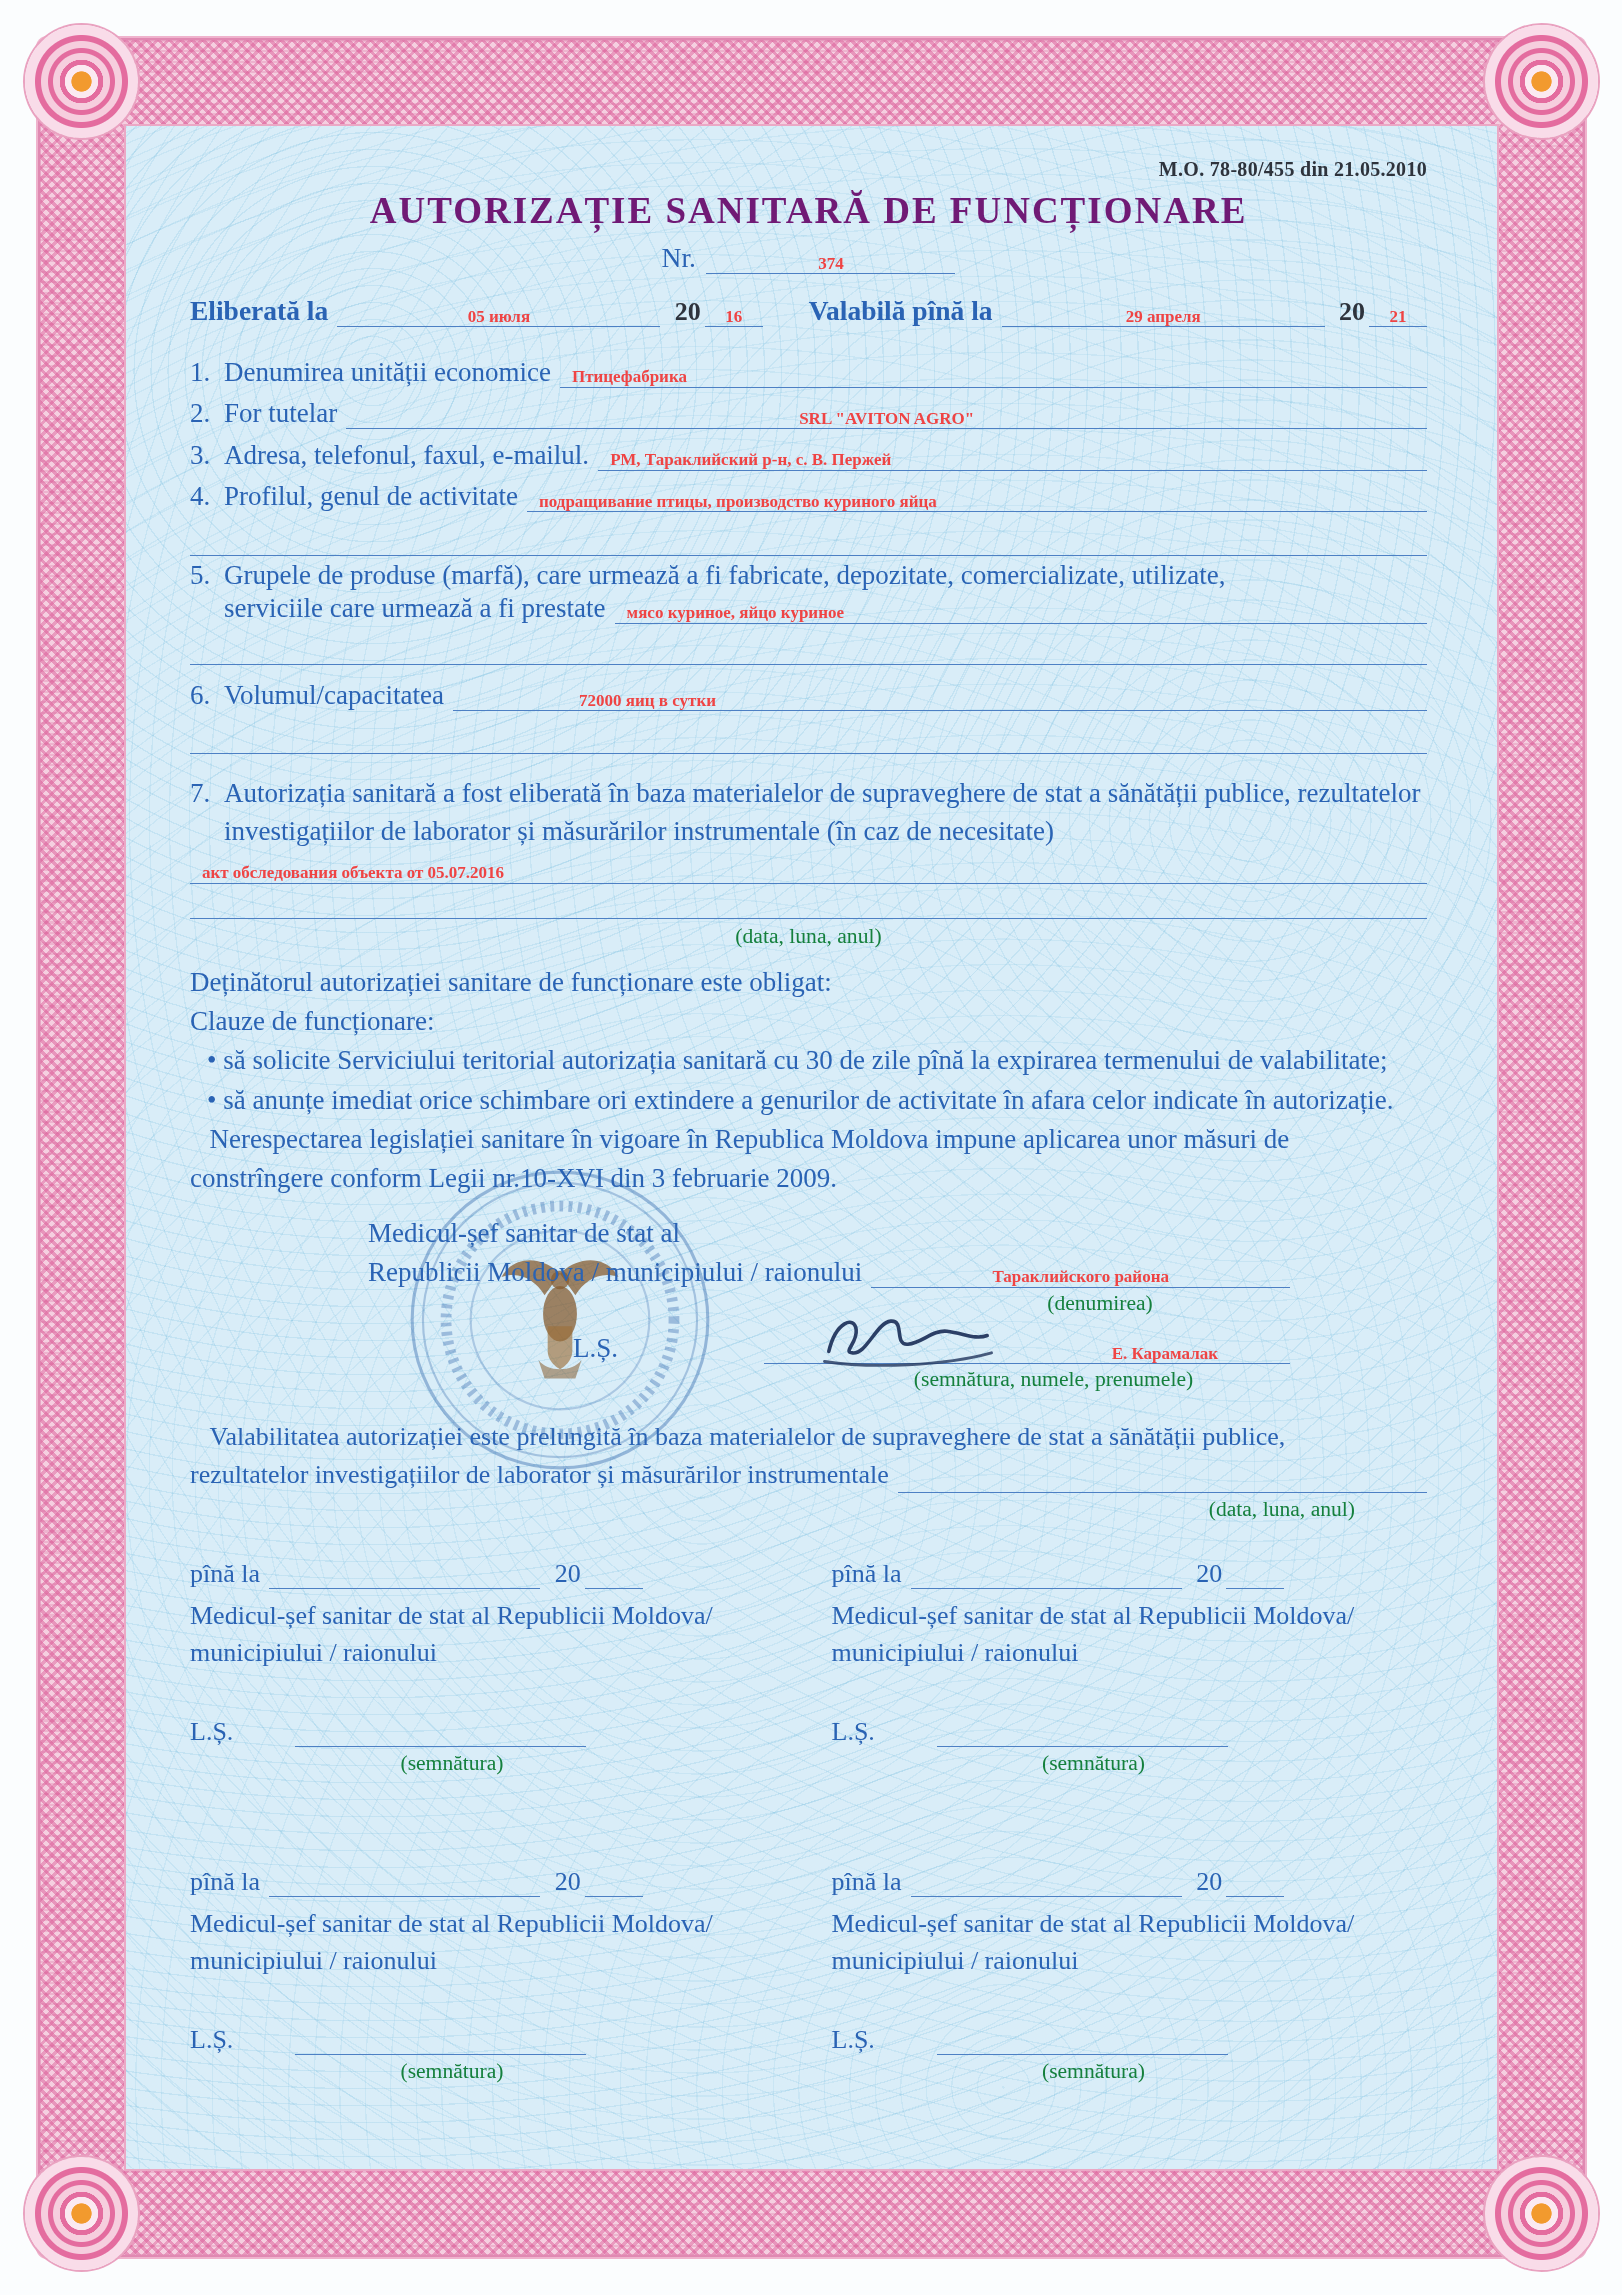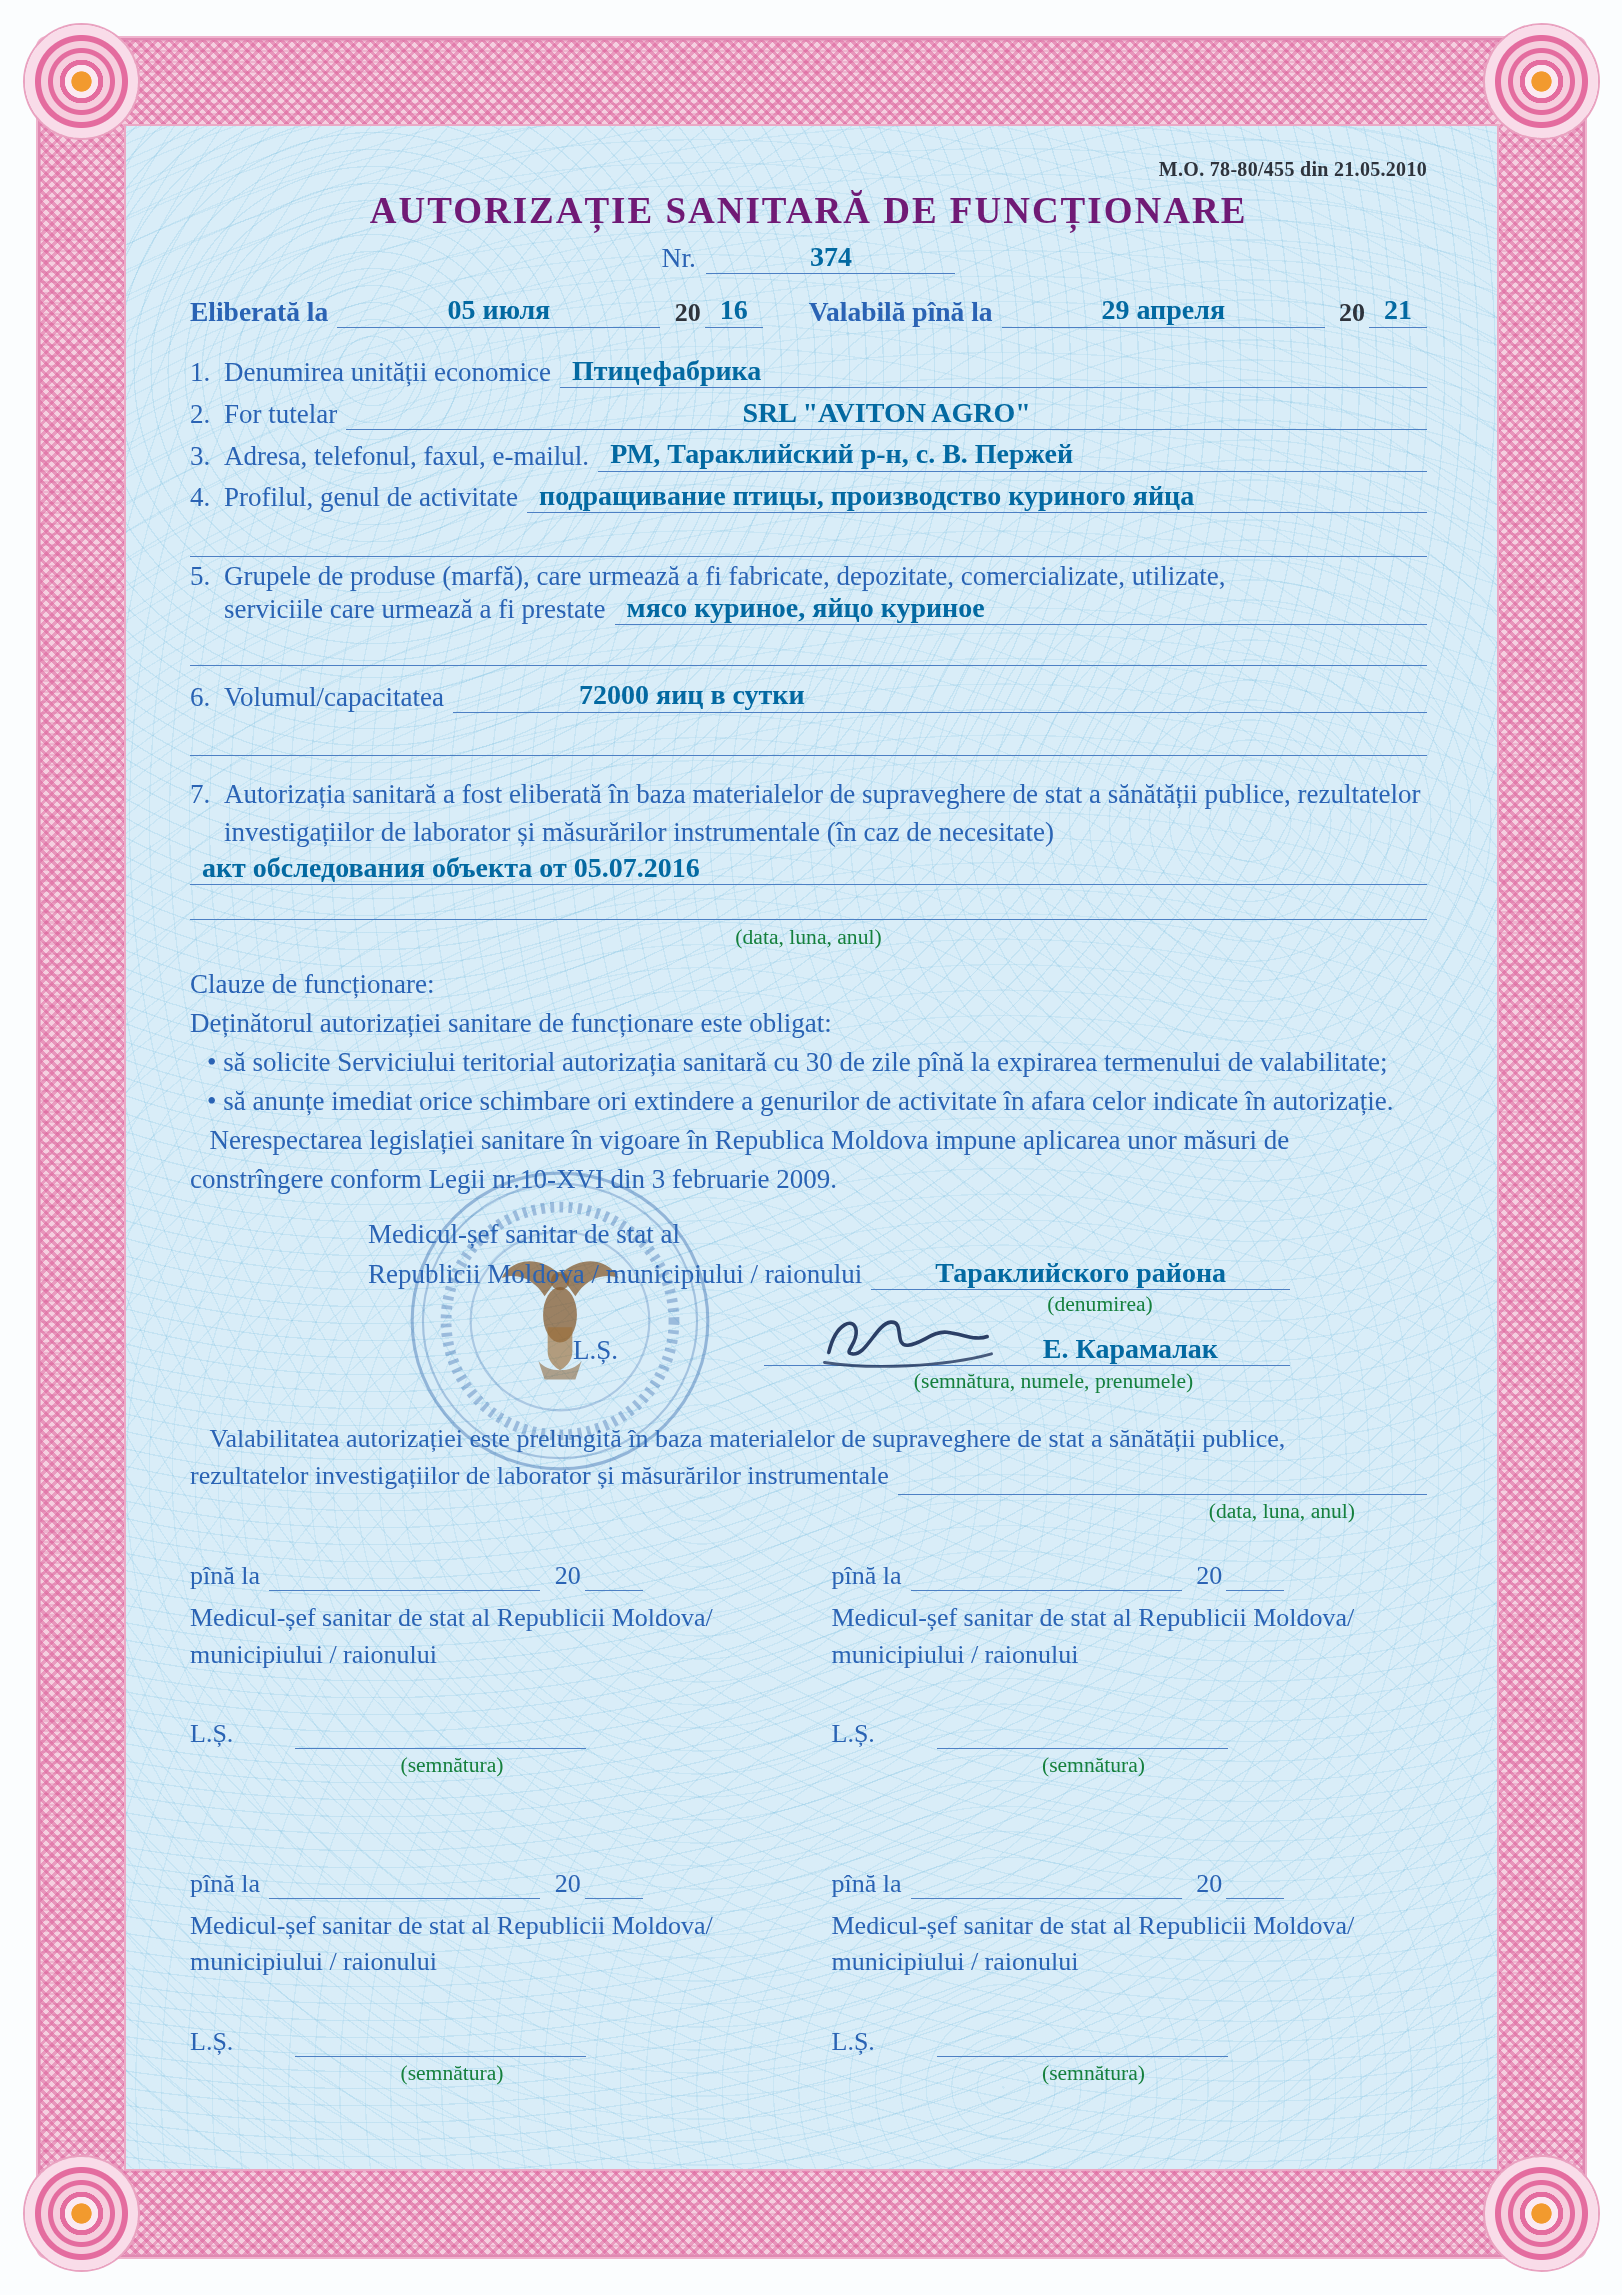--- a/index.html
+++ b/index.html
@@ -50,21 +50,21 @@
 
   .row { display:flex; align-items:flex-end; }
   .lbl { white-space:nowrap; padding-right:9.2px; }
   .num { flex:none; width:34px; }
   .fill {
     flex:1; border-bottom:1.3px solid #4d80c4; min-height:33px;
     display:flex; justify-content:center; align-items:flex-end; position:relative;
   }
   .fill.left  { justify-content:flex-start; padding-left:4px; }
   .fill.mid   { justify-content:flex-start; padding-left:118px; }
-  .val { font-weight:bold; color:#0369a1; font-size:28px; padding:0 7.9px; white-space:nowrap; line-height:1.15; }
+  .val { font-weight:bold; color:#ef4444; font-size:17px; padding:0 7.9px; white-space:nowrap; line-height:1.15; }
   .yr-fill { flex:none; width:58px; border-bottom:1.3px solid #4d80c4; min-height:33px;
              display:flex; justify-content:center; align-items:flex-end; }
   .century { font-weight:bold; color:#2e333c; font-size:26px; padding:0 3.9px 0 14.4px; }
   .blank-line { border-bottom:1.3px solid #4d80c4; height:35px; margin-bottom:2.6px; }
   .caption { font-size:21.6px; color:#15803d; }
 
   .nr-line { display:flex; justify-content:center; align-items:flex-end; font-size:27.5px; margin-bottom:18.3px; }
   .nr-line .nr-fill { width:249px; border-bottom:1.3px solid #4d80c4; min-height:33px;
                       display:flex; justify-content:center; align-items:flex-end; }
 
@@ -224,22 +224,22 @@
     <div class="row">
       <span class="fill left">
         <span class="val">акт обследования объекта от 05.07.2016</span>
       </span>
     </div>
     <div class="blank-line"></div>
     <div class="caption cap-center">(data, luna, anul)</div>
   </div>
 
   <div class="clauses">
+    <div>Deținătorul autorizației sanitare de funcționare este obligat:</div>
     <div>Clauze de funcționare:</div>
-    <div>Deținătorul autorizației sanitare de funcționare este obligat:</div>
     <div class="bullet">• să solicite Serviciului teritorial autorizația sanitară cu 30 de zile pînă la expirarea termenului de valabilitate;</div>
     <div class="bullet">• să anunțe imediat orice schimbare ori extindere a genurilor de activitate în afara celor indicate în autorizație.</div>
     <div class="note">Nerespectarea legislației sanitare în vigoare în Republica Moldova impune aplicarea unor măsuri de constrîngere conform Legii nr.10-XVI din 3 februarie 2009.</div>
   </div>
 
   <div class="sig-block">
 
     <svg class="stamp" viewBox="0 0 200 200">
       <circle cx="100" cy="100" r="96" fill="none" stroke="rgba(45,100,170,.45)" stroke-width="2"></circle>
       <circle cx="100" cy="100" r="89" fill="none" stroke="rgba(45,100,170,.35)" stroke-width="1.4"></circle>

